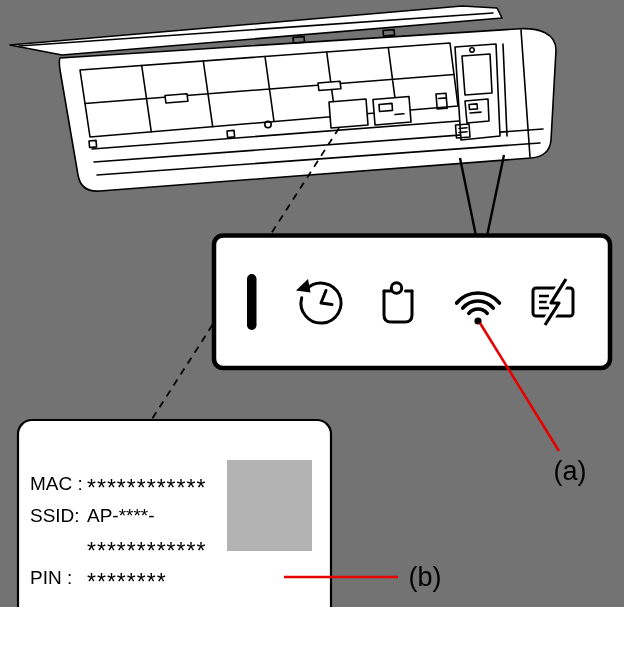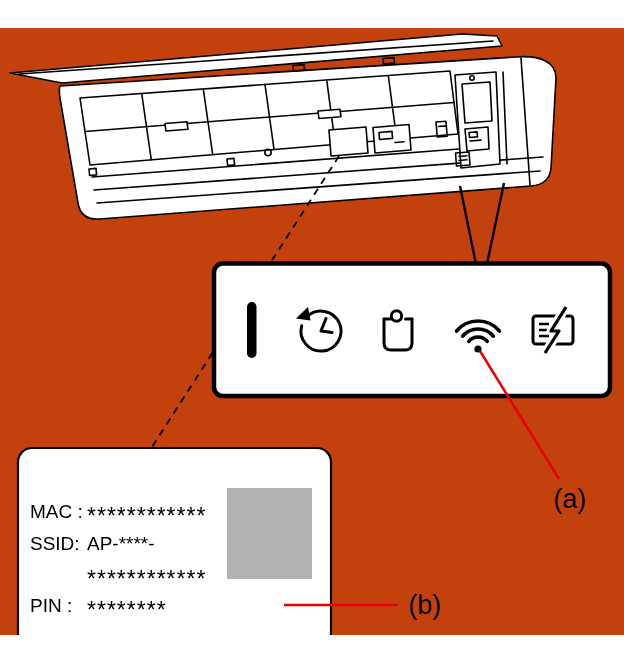--- a/index.html
+++ b/index.html
@@ -5,23 +5,22 @@
   html, body {
     margin: 0;
     padding: 0;
     background: #ffffff;
     font-family: "Liberation Sans", sans-serif;
   }
   .stage {
     position: relative;
     width: 624px;
     height: 607px;
-    background: #c2410c;
+    background: #737373;
     overflow: hidden;
-    margin-top: 28px;
   }
   svg { display: block; }
   text {
     font-family: "Liberation Sans", sans-serif;
     fill: #000000;
   }
   .key-text   { font-size: 19px; }
   .value-text { font-size: 19px; }
   .star-text  { font-size: 23px; letter-spacing: 1px; }
   .callout-text { font-size: 27px; }

